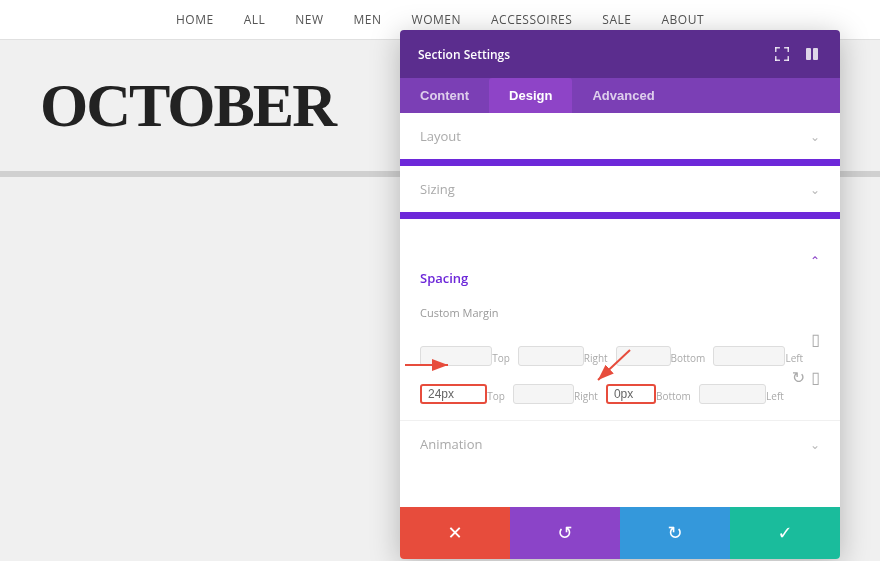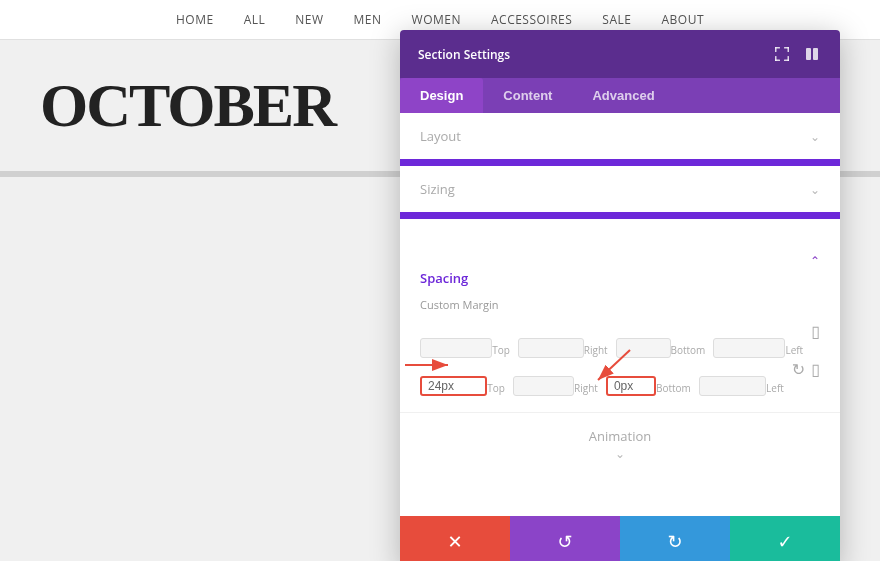--- a/index.html
+++ b/index.html
@@ -157,21 +157,21 @@
 
     
     .spacing-section {
       padding: 0 20px 16px 20px;
     }
 
     .sub-label {
       font-size: 11px;
       color: #999;
       margin-bottom: 8px;
-      margin-top: 6px;
+      margin-top: 14px;
       font-weight: 500;
     }
 
     .fields-row {
       display: flex;
       gap: 8px;
       align-items: flex-end;
       position: relative;
     }
 
@@ -219,21 +219,20 @@
     }
 
     
     .animation-row {
       padding: 14px 20px;
       border-top: 1px solid #f0f0f0;
       display: flex;
       align-items: center;
       justify-content: space-between;
       cursor: pointer;
-      flex-direction: column;
     }
 
     
     .panel-footer {
       display: flex;
       height: 52px;
     }
 
     .footer-btn {
       flex: 1;
@@ -290,22 +289,22 @@
       <div class="panel-header-icon">
         <svg width="16" height="16" viewBox="0 0 16 16" fill="currentColor">
           <rect x="2" y="2" width="5" height="12" rx="1"></rect>
           <rect x="9" y="2" width="5" height="12" rx="1"></rect>
         </svg>
       </div>
     </div>
   </div>
 
   <div class="panel-tabs">
+    <button class="tab-btn">Content</button>
     <button class="tab-btn active">Design</button>
-    <button class="tab-btn">Content</button>
     <button class="tab-btn">Advanced</button>
   </div>
 
   <div class="panel-body">
 
     <div class="section-row">
       <span class="section-row-label">Layout</span>
       <span class="chevron">⌄</span>
     </div>
 

